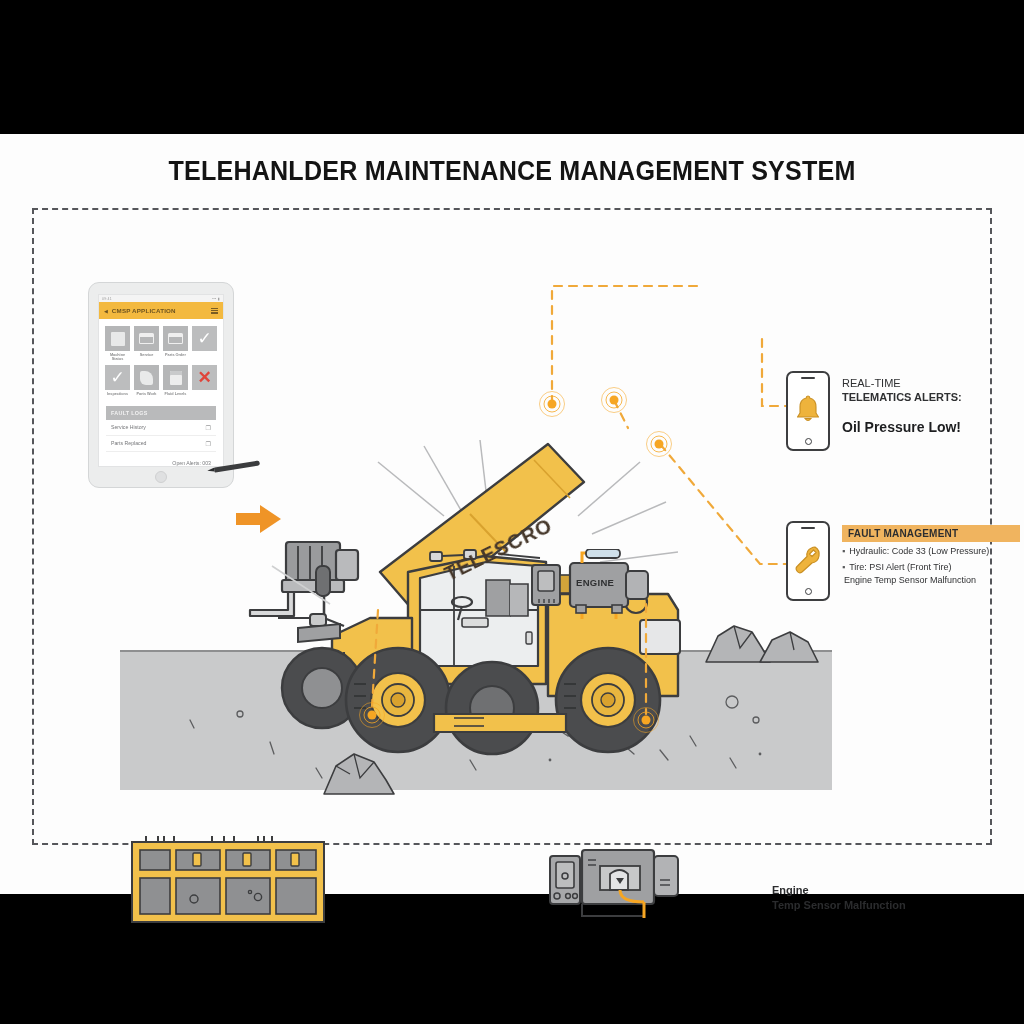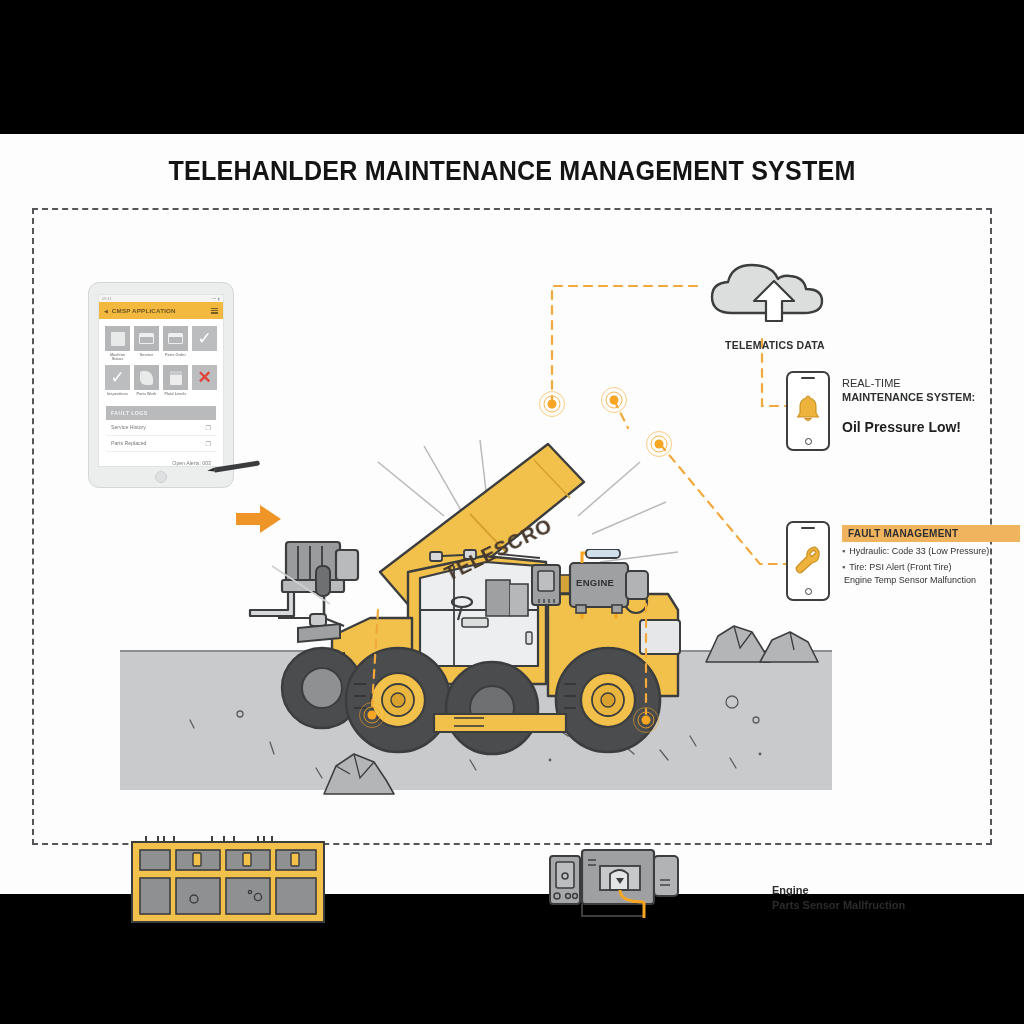--- a/index.html
+++ b/index.html
@@ -515,43 +515,35 @@
       <div class="r1"></div>
         <div class="r2"></div>
         <div class="r3"></div>
       </div>
     <div class="sensor-ring" style="left:633px;top:573px;">
       <div class="r1"></div>
         <div class="r2"></div>
         <div class="r3"></div>
       </div>
 
-    <div id="cloud-node">
-      <svg width="170" height="70" viewBox="0 0 170 70">
-        <path d="M42 54 Q22 54 22 38 Q22 24 38 23 Q42 6 62 6 Q82 6 88 20 Q92 16 100 17 Q114 18 116 30
-                 Q132 30 132 42 Q132 54 114 54 Z" fill="#dcdddd" stroke="#3c3d3f" stroke-width="2.4" stroke-linejoin="round"></path>
-        <path d="M76 62 L76 42 L64 42 L84 22 L104 42 L92 42 L92 62 Z" fill="#fff" stroke="#3c3d3f" stroke-width="2.2" stroke-linejoin="round"></path>
-      </svg>
-      <div id="cloud-label">TELEMATICS DATA</div>
-    </div>
 
     <div id="alert-card">
       <div class="phone" style="left:0;top:0;">
         <div class="notch"></div>
         <div class="screen">
           <svg width="28" height="30" viewBox="0 0 28 30">
             <path d="M14 2 Q15.8 2 15.8 4 Q22 5.6 22 13 L22 19 L24.5 23 L3.5 23 L6 19 L6 13 Q6 5.6 12.2 4 Q12.2 2 14 2 Z" fill="#eeb33c" stroke="#c98f22" stroke-width="1.1" stroke-linejoin="round"></path>
             <path d="M11 24.5 Q14 28.5 17 24.5 Z" fill="#eeb33c" stroke="#c98f22" stroke-width="1.1"></path>
           </svg>
         </div>
         <div class="hbtn"></div>
       </div>
       <div id="alert-text">
         <div class="alert-l1">REAL-TIME</div>
-        <div class="alert-l2">MAINTENANCE SYSTEM:</div>
+        <div class="alert-l2">TELEMATICS ALERTS:</div>
         <div class="alert-l3">Oil Pressure Low!</div>
       </div>
     </div>
 
     <div id="fault-card">
       <div class="phone" style="left:0;top:0;">
         <div class="notch"></div>
         <div class="screen">
           <svg width="30" height="30" viewBox="0 0 30 30">
             <path d="M22 3 Q27 6 26 12 Q25 18 19 19 L9 28 Q6 30 4 27 Q2 24 4.5 22 L14 12.5
@@ -570,21 +562,21 @@
         <div class="fault-item">
           <span class="bul">▪</span>
           <span>Tire: PSI Alert (Front Tire)</span>
         </div>
         <div class="fault-sub">Engine Temp Sensor Malfunction</div>
       </div>
     </div>
 
     <div id="engine-note">
       <div class="engine-note-l">Engine</div>
-      <div class="engine-note-l">Parts Sensor Mallfruction</div>
+      <div class="engine-note-l">Temp Sensor Malfunction</div>
     </div>
 
     <div id="flow-arrow">
       <svg width="46" height="30" viewBox="0 0 46 30">
         <path d="M0 9 L24 9 L24 1 L45 15 L24 29 L24 21 L0 21 Z" fill="#ef9427"></path>
       </svg>
     </div>
 
     <div id="tablet">
       <div id="tablet-screen">

